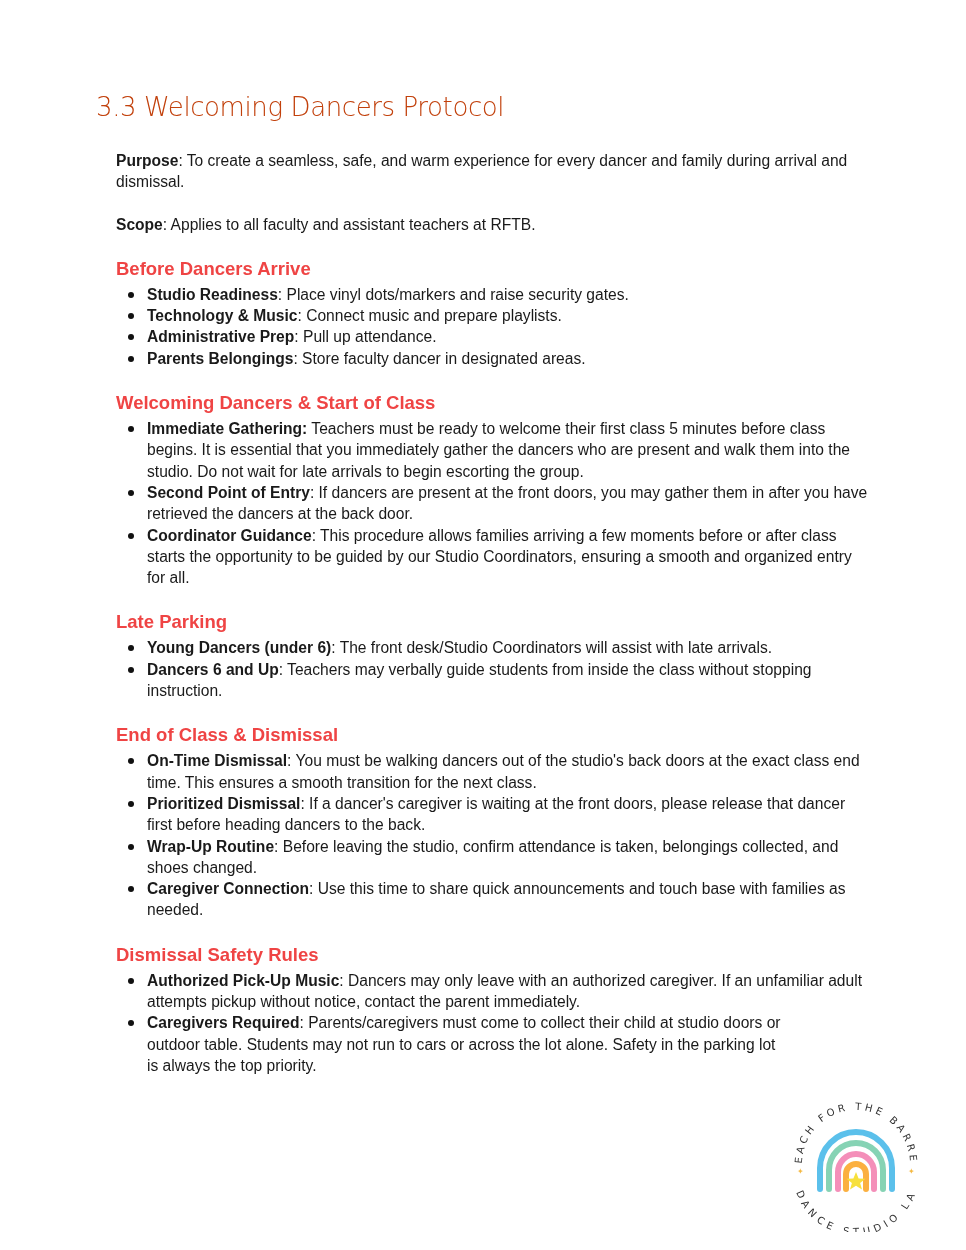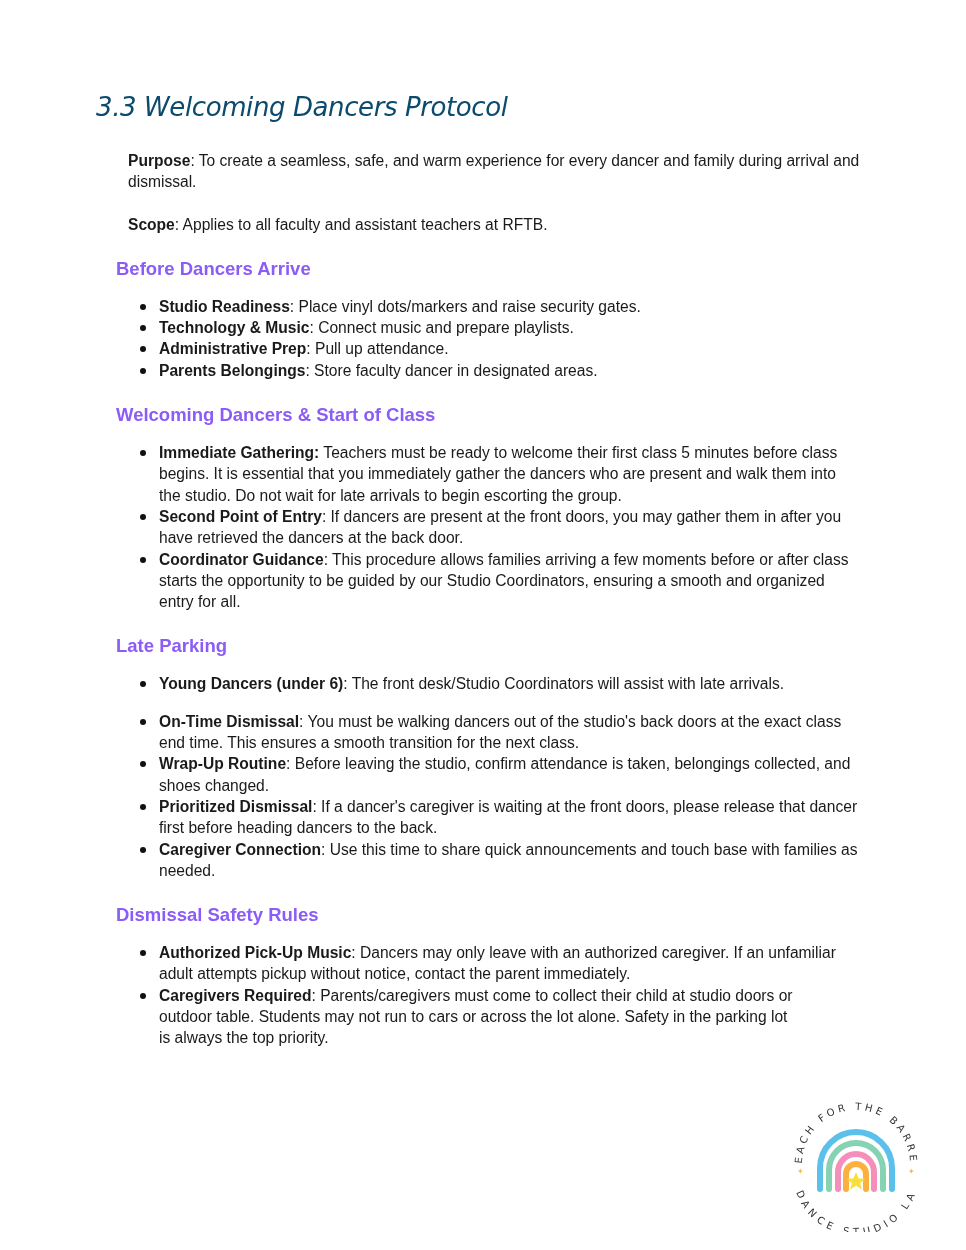--- a/index.html
+++ b/index.html
@@ -1,22 +1,22 @@
 <!DOCTYPE html>
 <html><head>
 <meta charset="utf-8">
 <style>
   html, body { margin: 0; padding: 0; background: #ffffff; }
   body { width: 966px; height: 1250px; position: relative; overflow: hidden; font-family: "Liberation Sans", sans-serif; color: #1a1a1a; }
-  .page-title { position: absolute; left: 96px; top: 92px; font-family: "DejaVu Sans", sans-serif; font-weight: 300; font-size: 26px; letter-spacing: -0.4px; color: #0c4a6e; margin: 0; font-style: italic; }
+  .page-title { position: absolute; left: 96px; top: 92px; font-family: "DejaVu Sans", sans-serif; font-weight: 300; font-size: 26px; letter-spacing: -0.4px; color: #c2410c; margin: 0; }
   .content { position: absolute; left: 116px; top: 150px; width: 760px; font-size: 15.6px; line-height: 21.3px; }
-  .para { margin: 0 0 21px 12px; }
+  .para { margin: 0 0 21px 0; }
   .para b, li b { font-weight: 700; }
-  .section-heading { font-size: 18.5px; font-weight: 700; margin: 22px 0 2px 0; line-height: 23px; color: #8b5cf6; }
-  ul { margin: 16px; padding: 0 0 0 27px; list-style: none; }
+  .section-heading { font-size: 18.5px; font-weight: 700; margin: 22px 0 2px 0; line-height: 23px; color: #ef4444; }
+  ul { margin: 4px; padding: 0 0 0 27px; list-style: none; }
   li { position: relative; margin: 0; }
   li::before { content: ""; position: absolute; left: -19px; top: 8px; width: 6px; height: 6px; border-radius: 50%; background: #111; }
   .logo { position: absolute; left: 786px; top: 1092px; width: 140px; height: 140px; }
 </style>
 </head>
 <body>
 
 <h1 class="page-title">3.3 Welcoming Dancers Protocol</h1>
 
 <div class="content">
@@ -34,26 +34,28 @@
   <div class="section-heading">Welcoming Dancers &amp; Start of Class</div>
   <ul>
     <li><b>Immediate Gathering:</b><span> Teachers must be ready to welcome their first class 5 minutes before class begins. It is essential that you immediately gather the dancers who are present and walk them into the studio. Do not wait for late arrivals to begin escorting the group.</span></li>
     <li><b>Second Point of Entry</b><span>: If dancers are present at the front doors, you may gather them in after you have retrieved the dancers at the back door.</span></li>
     <li><b>Coordinator Guidance</b><span>: This procedure allows families arriving a few moments before or after class starts the opportunity to be guided by our Studio Coordinators, ensuring a smooth and organized entry for all.</span></li>
   </ul>
 
   <div class="section-heading">Late Parking</div>
   <ul>
     <li><b>Young Dancers (under 6)</b><span>: The front desk/Studio Coordinators will assist with late arrivals.</span></li>
+    <li><b>Dancers 6 and Up</b><span>: Teachers may verbally guide students from inside the class without stopping instruction.</span></li>
   </ul>
 
+  <div class="section-heading">End of Class &amp; Dismissal</div>
   <ul>
     <li><b>On-Time Dismissal</b><span>: You must be walking dancers out of the studio's back doors at the exact class end time. This ensures a smooth transition for the next class.</span></li>
+    <li><b>Prioritized Dismissal</b><span>: If a dancer's caregiver is waiting at the front doors, please release that dancer first before heading dancers to the back.</span></li>
     <li><b>Wrap-Up Routine</b><span>: Before leaving the studio, confirm attendance is taken, belongings collected, and shoes changed.</span></li>
-    <li><b>Prioritized Dismissal</b><span>: If a dancer's caregiver is waiting at the front doors, please release that dancer first before heading dancers to the back.</span></li>
     <li><b>Caregiver Connection</b><span>: Use this time to share quick announcements and touch base with families as needed.</span></li>
   </ul>
 
   <div class="section-heading">Dismissal Safety Rules</div>
   <ul>
     <li><b>Authorized Pick-Up Music</b><span>: Dancers may only leave with an authorized caregiver. If an unfamiliar adult attempts pickup without notice, contact the parent immediately.</span></li>
     <li style="width:640px"><b>Caregivers Required</b><span>: Parents/caregivers must come to collect their child at studio doors or outdoor table. Students may not run to cars or across the lot alone. Safety in the parking lot is always the top priority.</span></li>
   </ul>
 </div>
 

